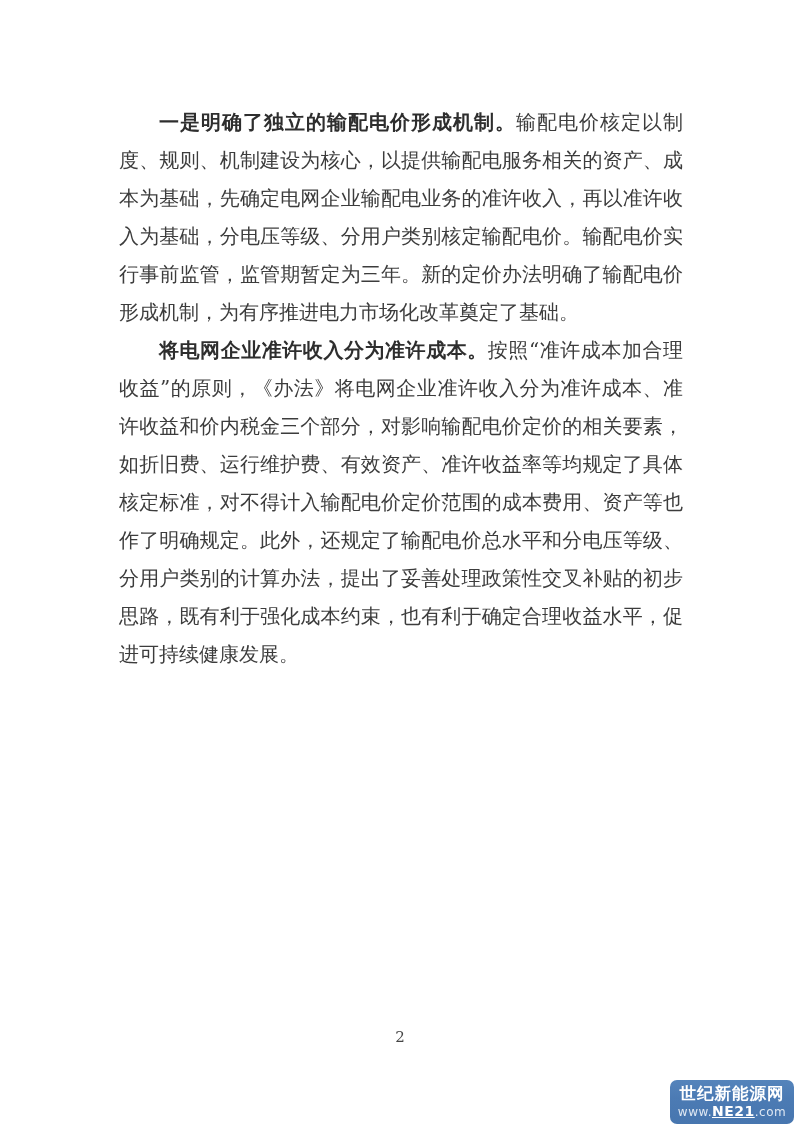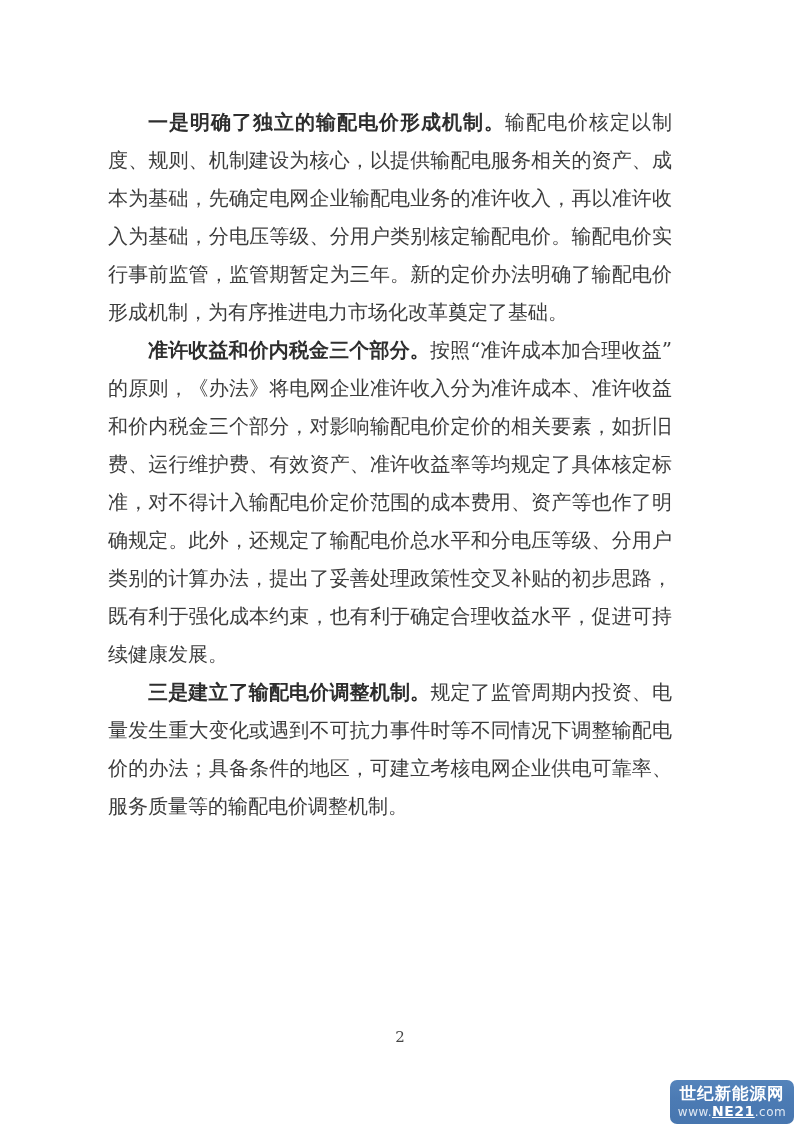--- a/index.html
+++ b/index.html
@@ -14,21 +14,21 @@
     overflow: hidden;
     font-family: "DejaVu Serif", "Liberation Serif", serif;
   }
   .page {
     position: absolute;
     inset: 0;
     background: #ffffff;
   }
   .body-text {
     position: absolute;
-    left: 108px;
+    left: 119px;
     top: 103px;
     width: 564px;
     font-size: 20px;
     line-height: 38px;
     color: #3c3c3c;
     text-align: justify;
   }
   .body-text p {
     margin: 0;
     padding: 0;
@@ -92,24 +92,21 @@
 </head>
 <body>
 
 <div class="page">
 
   <div class="body-text">
     <p>
       <span class="para-lead">一是明确了独立的输配电价形成机制。</span><span>输配电价核定以制度、规则、机制建设为核心，以提供输配电服务相关的资产、成本为基础，先确定电网企业输配电业务的准许收入，再以准许收入为基础，分电压等级、分用户类别核定输配电价。输配电价实行事前监管，监管期暂定为三年。新的定价办法明确了输配电价形成机制，为有序推进电力市场化改革奠定了基础。</span>
     </p>
     <p>
-      <span class="para-lead">准许收益和价内税金三个部分。</span><span>按照“准许成本加合理收益”的原则，《办法》将电网企业准许收入分为准许成本、准许收益和价内税金三个部分，对影响输配电价定价的相关要素，如折旧费、运行维护费、有效资产、准许收益率等均规定了具体核定标准，对不得计入输配电价定价范围的成本费用、资产等也作了明确规定。此外，还规定了输配电价总水平和分电压等级、分用户类别的计算办法，提出了妥善处理政策性交叉补贴的初步思路，既有利于强化成本约束，也有利于确定合理收益水平，促进可持续健康发展。</span>
-    </p>
-    <p>
-      <span class="para-lead">三是建立了输配电价调整机制。</span><span>规定了监管周期内投资、电量发生重大变化或遇到不可抗力事件时等不同情况下调整输配电价的办法；具备条件的地区，可建立考核电网企业供电可靠率、服务质量等的输配电价调整机制。</span>
+      <span class="para-lead">将电网企业准许收入分为准许成本。</span><span>按照“准许成本加合理收益”的原则，《办法》将电网企业准许收入分为准许成本、准许收益和价内税金三个部分，对影响输配电价定价的相关要素，如折旧费、运行维护费、有效资产、准许收益率等均规定了具体核定标准，对不得计入输配电价定价范围的成本费用、资产等也作了明确规定。此外，还规定了输配电价总水平和分电压等级、分用户类别的计算办法，提出了妥善处理政策性交叉补贴的初步思路，既有利于强化成本约束，也有利于确定合理收益水平，促进可持续健康发展。</span>
     </p>
   </div>
 
   <div class="page-footer">
     <span>2</span>
   </div>
 
   <div class="watermark-badge">
     <div class="watermark-title">世纪新能源网</div>
     <div class="watermark-url">

